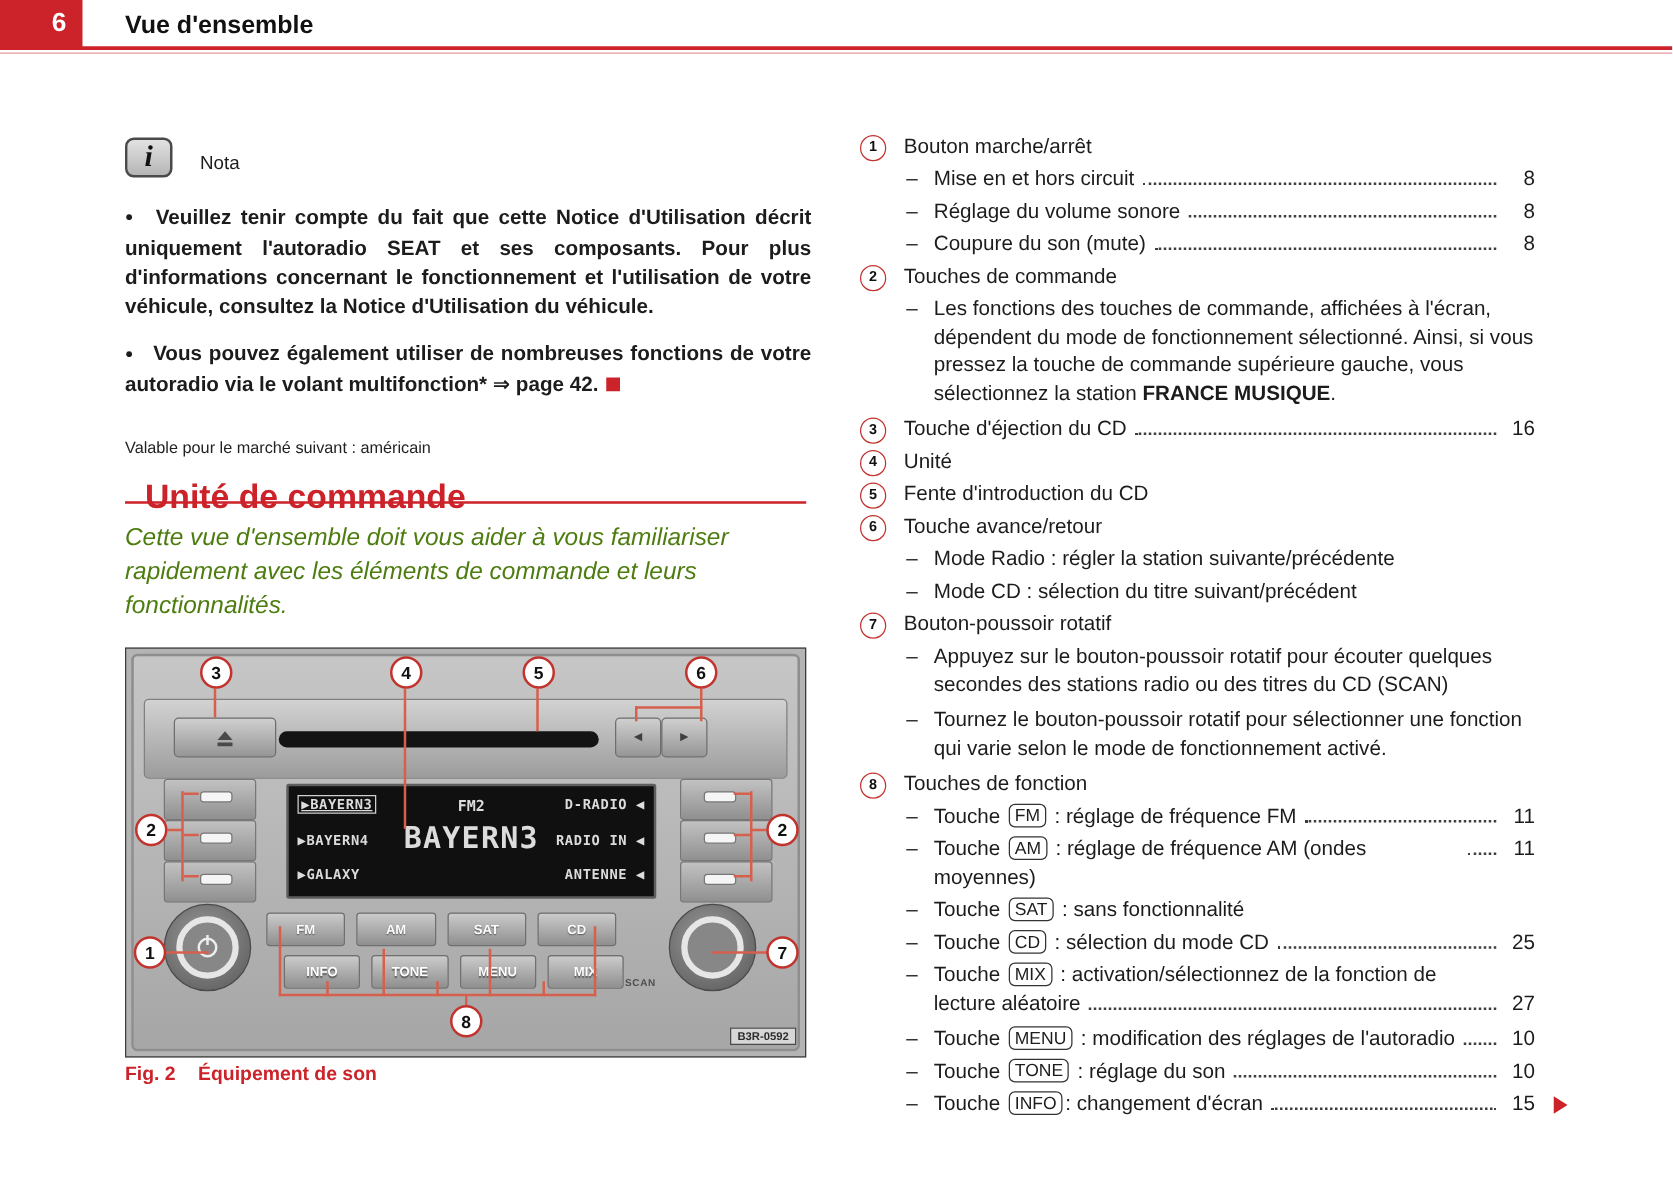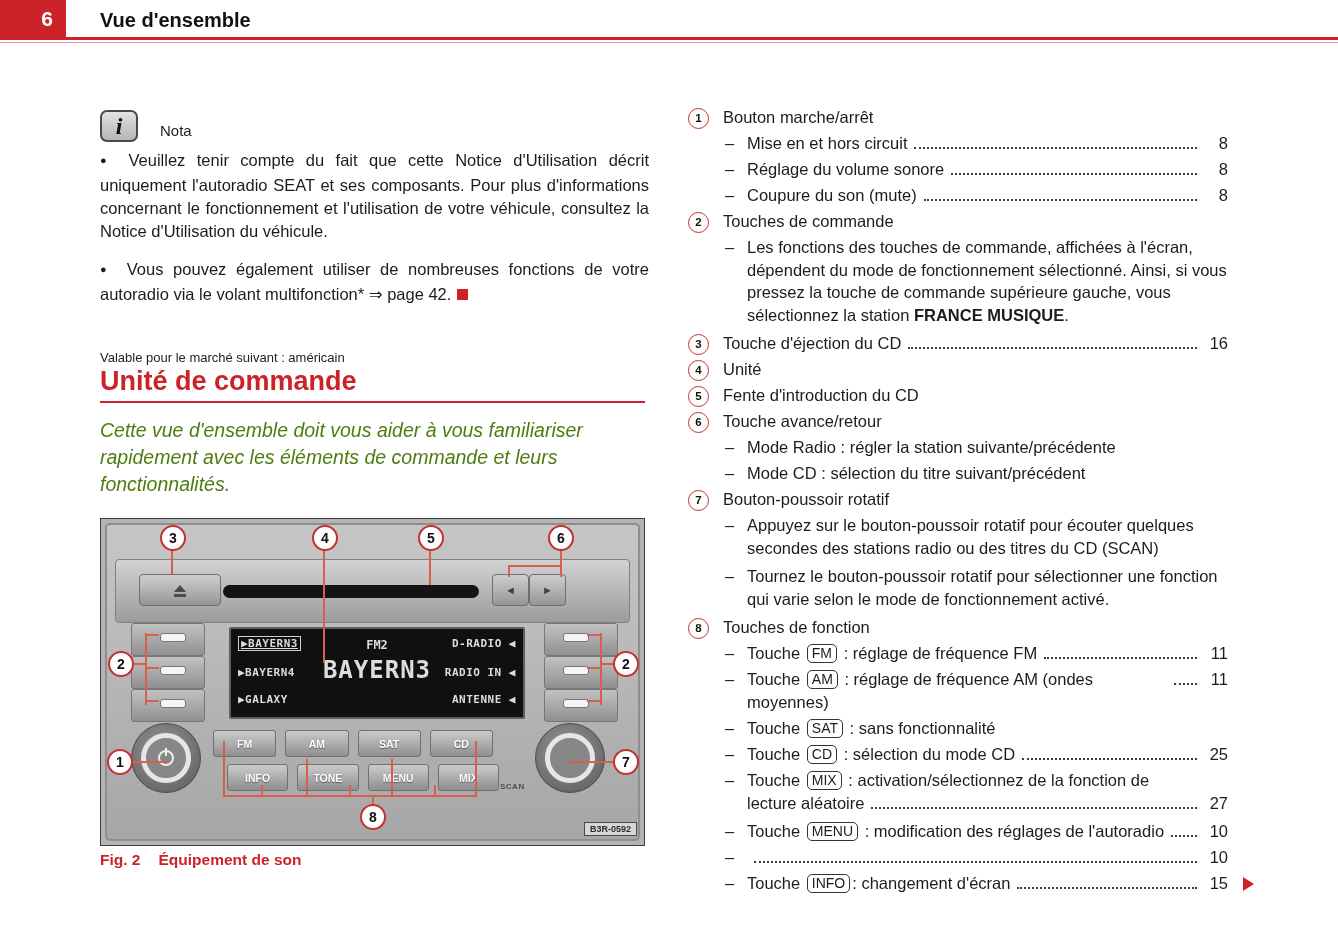--- a/index.html
+++ b/index.html
@@ -15,27 +15,27 @@
   .header-rule2{position:absolute;left:0;top:42px;width:1338px;height:1px;background:#e49aa0;}
 
   
   .nota-head{position:absolute;left:100px;top:110px;display:flex;align-items:center;}
   .info-icon{width:38px;height:32px;border:2px solid #4a4a4a;border-radius:7px;
              background:linear-gradient(#e2e2e2,#b5b5b5);display:flex;align-items:center;
              justify-content:center;font-family:"Liberation Serif","DejaVu Serif",serif;
              font-style:italic;font-weight:bold;font-size:24px;color:#111;box-sizing:border-box;}
   .nota-title{font-size:15px;font-weight:normal;margin-left:22px;padding-top:8px;}
 
-  .nota-body{position:absolute;left:100px;top:149px;width:549px;font-size:16.5px;line-height:23px;}
+  .nota-body{position:absolute;left:100px;top:163px;width:549px;font-size:16.5px;line-height:23px;font-weight:bold;}
   .nota-body p{margin:0 0 15px 0;text-align:justify;}
   .blt{font-size:11px;margin-right:15px;position:relative;top:-2px;}
   .endsq{display:inline-block;width:11px;height:11px;background:#cc2229;margin-left:6px;}
 
   .market-note{position:absolute;left:100px;top:350px;font-size:13px;color:#222;}
-  .section-title{position:absolute;left:100px;top:366px;margin:0;font-size:27px;font-weight:bold;color:#cc2229;}
+  .section-title{position:absolute;left:100px;top:366px;margin:16px;font-size:27px;font-weight:bold;color:#cc2229;}
   .section-rule{position:absolute;left:100px;top:401px;width:545px;height:2px;background:#cc2229;}
   .section-intro{position:absolute;left:100px;top:417px;width:549px;font-size:19.5px;line-height:27px;
                  font-style:italic;color:#4d7c0f;}
 
   
   .figure{position:absolute;left:100px;top:518px;width:545px;height:328px;background:#b4b4b4;
           border:1px solid #3c3c3c;box-sizing:border-box;}
   .radio-frame{position:absolute;left:4px;top:4px;right:4px;bottom:4px;
                background:linear-gradient(#c6c6c6,#a6a6a6);border:2px solid #8e8e8e;border-radius:5px;}
   .top-panel{position:absolute;left:14px;top:40px;width:513px;height:62px;border-radius:4px;
@@ -362,20 +362,21 @@
       </div>
     </div>
     <div class="trow sub">
       <span class="dash">–</span>
       <span class="tlabel"><span>Touche</span> <span class="keycap">MENU</span> <span>: modification des réglages de l'autoradio</span></span>
       <span class="leader"></span>
       <span class="pg">10</span>
     </div>
     <div class="trow sub">
       <span class="dash">–</span>
+      <span class="tlabel"><span>Touche</span> <span class="keycap">TONE</span> <span>: réglage du son</span></span>
       <span class="leader"></span>
       <span class="pg">10</span>
     </div>
     <div class="trow sub">
       <span class="dash">–</span>
       <span class="tlabel"><span>Touche</span> <span class="keycap">INFO</span><span>: changement d'écran</span></span>
       <span class="leader"></span>
       <span class="pg">15</span>
       <span class="cont-arrow"></span>
     </div>

